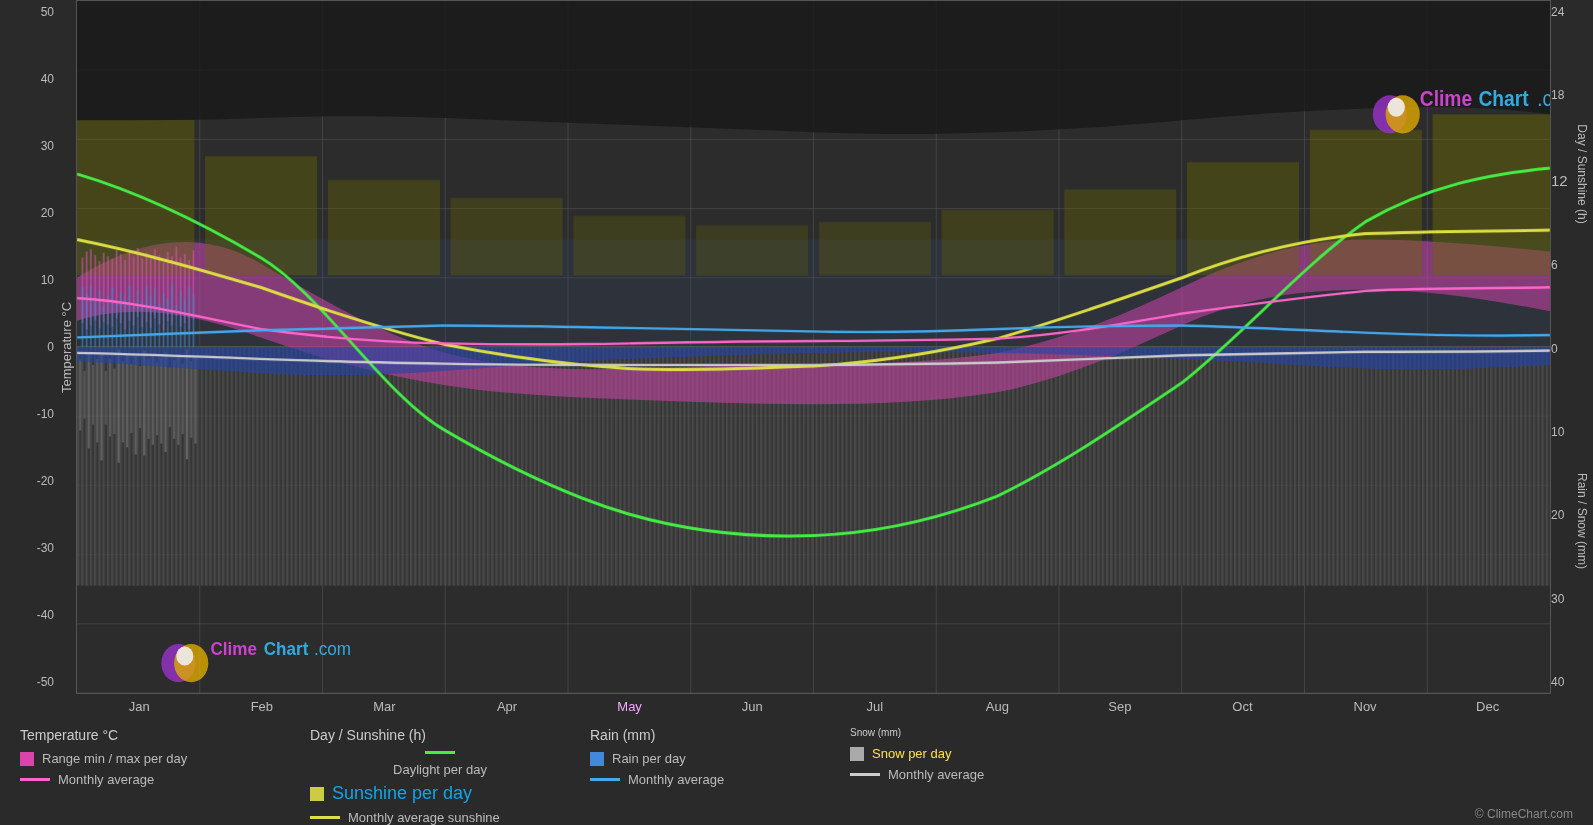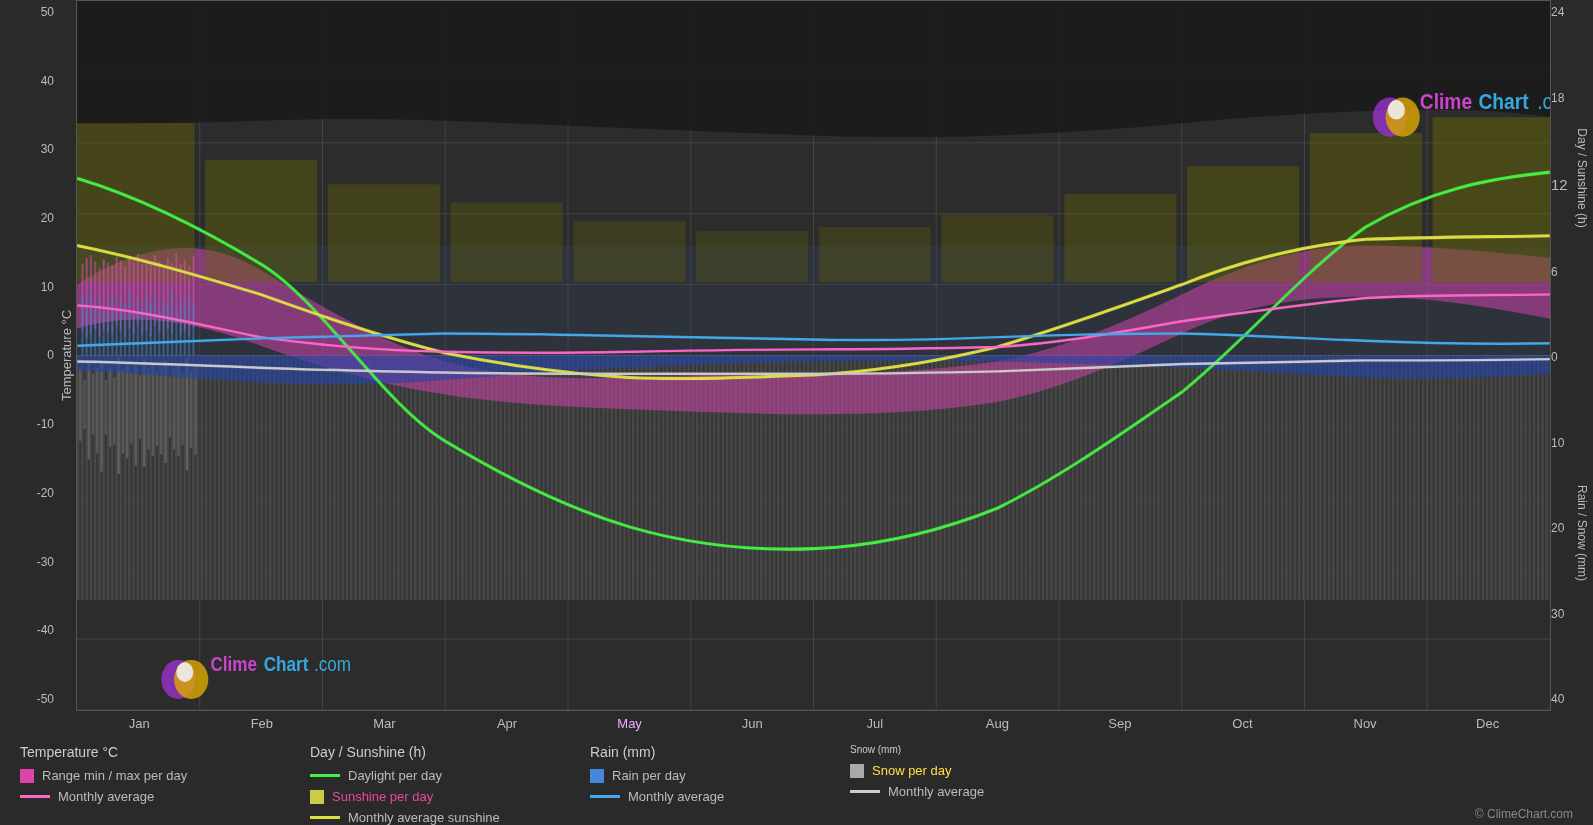--- a/index.html
+++ b/index.html
@@ -344,27 +344,27 @@
         <span style="font-size:13px;color:#bbb;">Range min / max per day</span>
       </div>
       <div style="display:flex;align-items:center;gap:8px;">
         <span style="display:inline-block;width:30px;height:3px;background:#ff66cc;flex-shrink:0;"></span>
         <span style="font-size:13px;color:#bbb;">Monthly average</span>
       </div>
     </div>
 
     <div style="display:flex; flex-direction:column; gap:6px; min-width:280px; padding-right:20px;">
       <div style="font-size:14px;color:#ccc;margin-bottom:2px;">Day / Sunshine (h)</div>
-      <div style="display:flex;align-items:center;gap:8px;">
+      <div style="display:flex;align-items:center;gap:8px;flex-direction:column;">
         <span style="display:inline-block;width:30px;height:3px;background:#44ee44;flex-shrink:0;"></span>
         <span style="font-size:13px;color:#bbb;">Daylight per day</span>
       </div>
       <div style="display:flex;align-items:center;gap:8px;">
         <span style="display:inline-block;width:14px;height:14px;background:#cccc44;flex-shrink:0;"></span>
-        <span style="font-size:13px;color:#ec4899;">Sunshine per day</span>
+        <span style="font-size:18px;color:#0ea5e9;">Sunshine per day</span>
       </div>
       <div style="display:flex;align-items:center;gap:8px;">
         <span style="display:inline-block;width:30px;height:3px;background:#dddd44;flex-shrink:0;"></span>
         <span style="font-size:13px;color:#bbb;">Monthly average sunshine</span>
       </div>
     </div>
 
     <div style="display:flex; flex-direction:column; gap:6px; min-width:260px; padding-right:20px;">
       <div style="font-size:14px;color:#ccc;margin-bottom:2px;">Rain (mm)</div>
       <div style="display:flex;align-items:center;gap:8px;">

